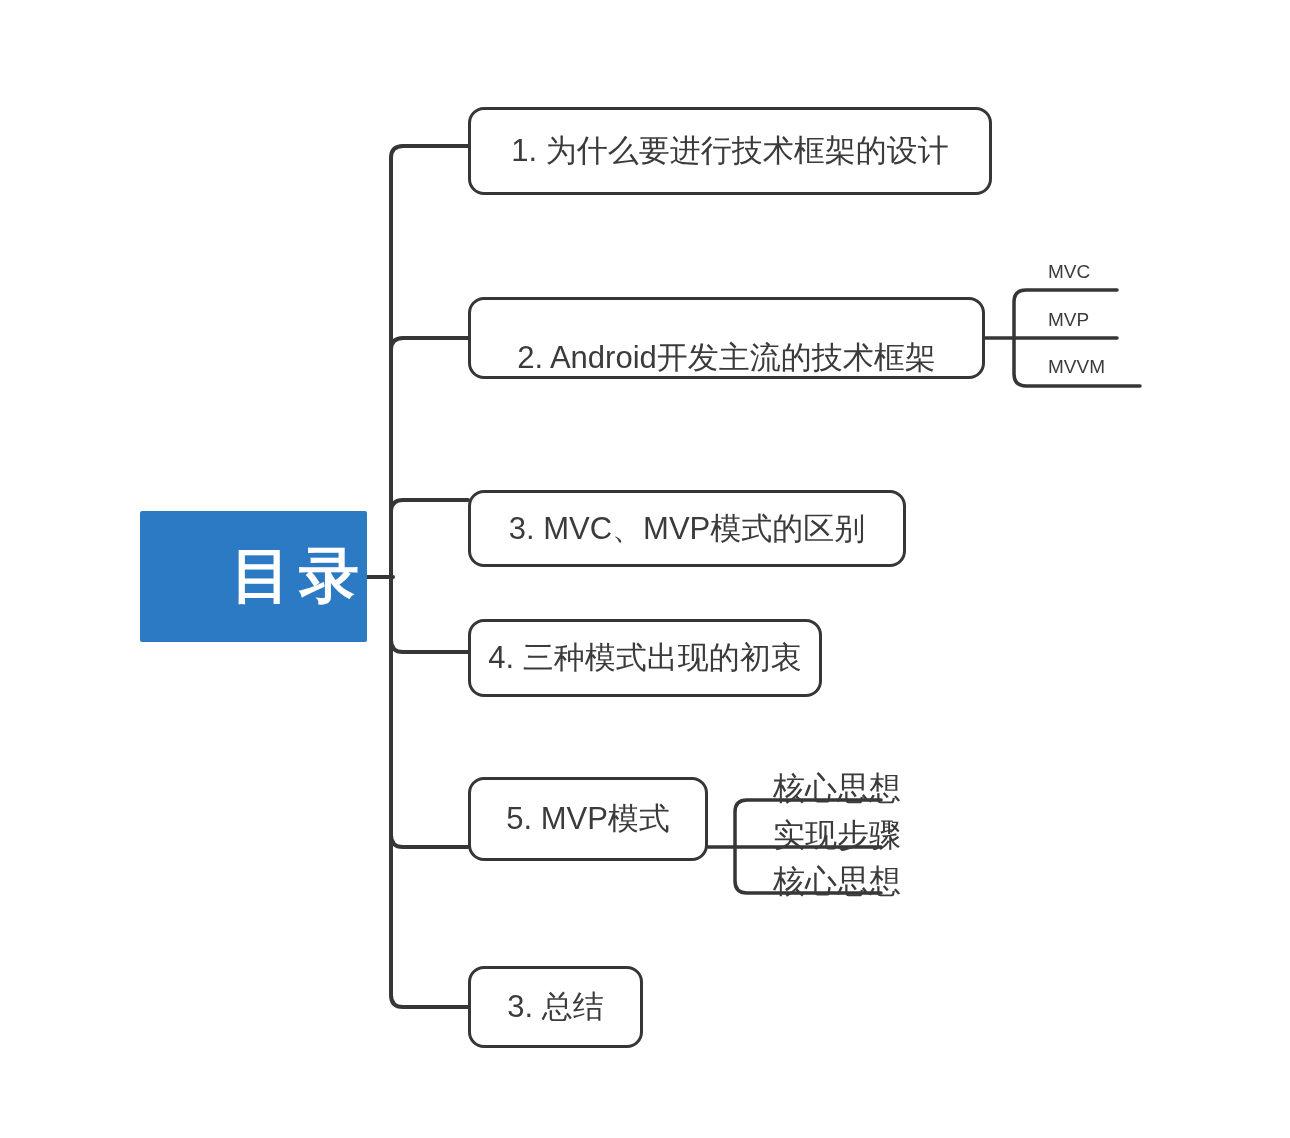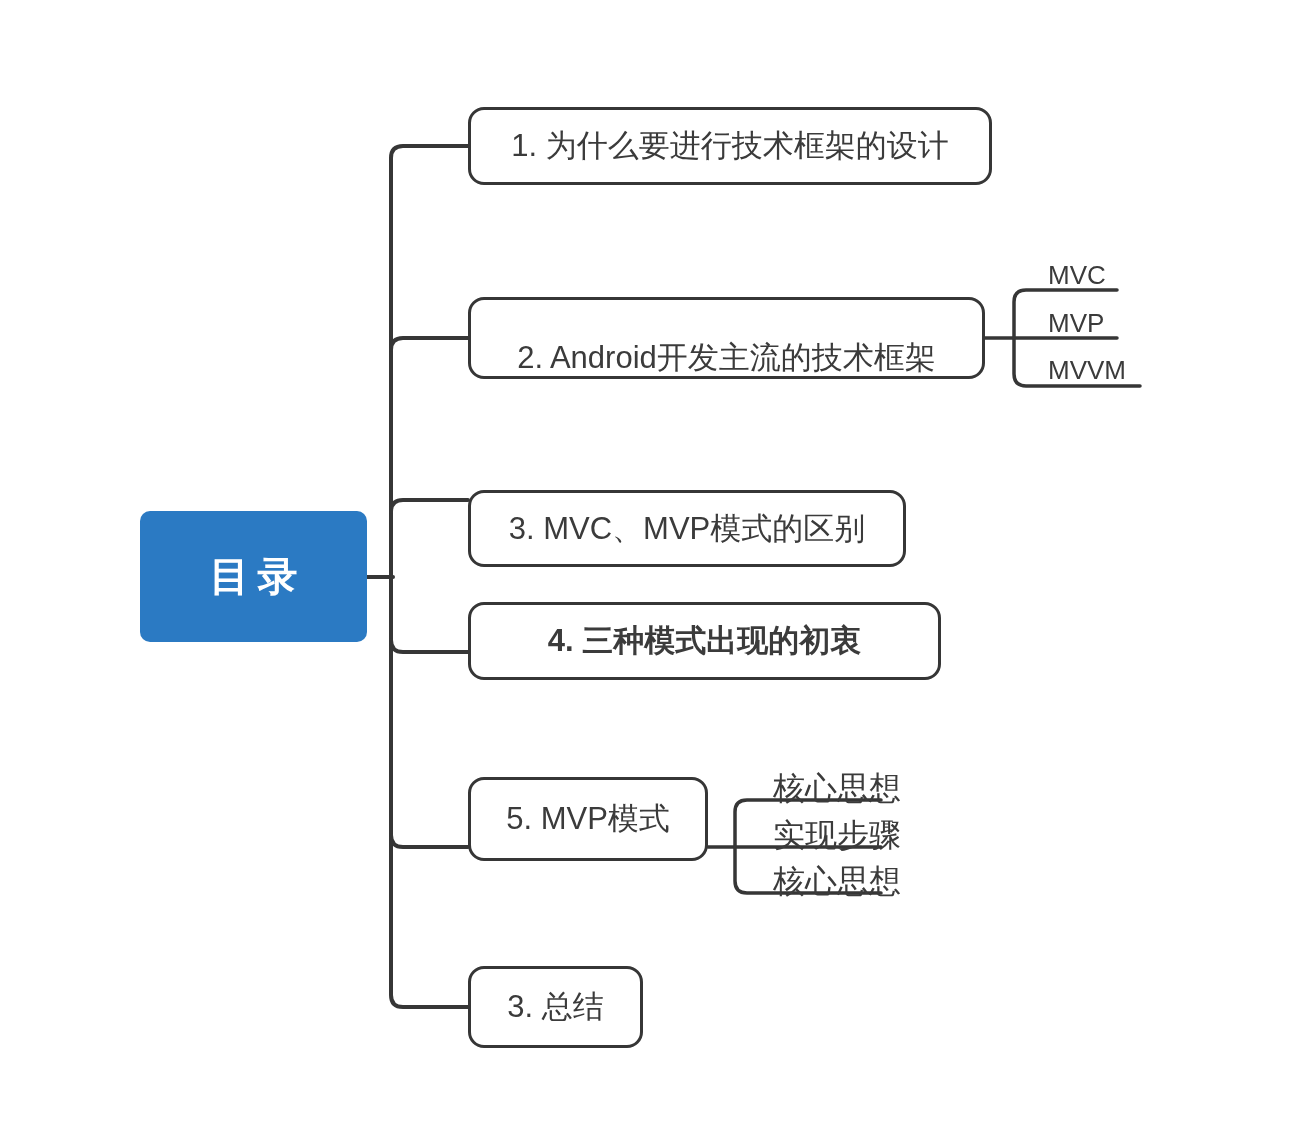--- a/index.html
+++ b/index.html
@@ -24,30 +24,30 @@
   .topic{
     position:absolute;box-sizing:border-box;
     border:3px solid var(--line);border-radius:16px;
     background:var(--node_bg);color:var(--text);
     display:flex;align-items:center;justify-content:center;
     font-size:31px;line-height:1.2;white-space:nowrap;
   }
   .root{
     position:absolute;box-sizing:border-box;
     background:var(--root_bg);color:var(--root_text);
-    border:none;border-radius:10px;
-    display:flex;align-items:center;justify-content:center;
-    font-size:40px;font-weight:bold;
+    border:none;border-radius:2px;
+    display:flex;align-items:center;justify-content:flex-end;
+    font-size:60px;font-weight:bold;
     letter-spacing:8px;text-indent:8px;white-space:nowrap;
   }
   .child-label{
     position:absolute;color:var(--text);
     white-space:nowrap;line-height:1.15;
   }
-  .child-en{font-size:26px;}
+  .child-en{font-size:19px;}
   .child-cn{font-size:32px;}
 </style>
 </head>
 <body>
 
 <div class="canvas">
 
   <svg class="edges" viewBox="0 0 1290 1138" xmlns="http://www.w3.org/2000/svg">
 
     <path class="edge" d="M468,146 L403,146 Q391,146 391,158 L391,995 Q391,1007 403,1007 L468,1007"></path>
@@ -63,33 +63,33 @@
     <path class="edge edge-thin" d="M1117,290 L1026,290 Q1014,290 1014,302 L1014,374 Q1014,386 1026,386 L1140,386"></path>
 
     <path class="edge edge-thin" d="M708,847 L881,847"></path>
     <path class="edge edge-thin" d="M881,800 L747,800 Q735,800 735,812 L735,881 Q735,893 747,893 L881,893"></path>
   </svg>
 
   <div class="root" style="left:140px;top:511px;width:227px;height:131px;">
     <span>目录</span>
   </div>
 
-  <div class="topic" style="left:468px;top:107px;width:524px;height:78px;text-align:right;">
+  <div class="topic" style="left:468px;top:107px;width:524px;height:88px;text-align:right;">
     <span>1. 为什么要进行技术框架的设计</span>
   </div>
 
   <div class="topic" style="left:468px;top:297px;width:517px;height:82px;align-items:flex-end;">
     <span>2. Android开发主流的技术框架</span>
   </div>
 
   <div class="topic" style="left:468px;top:462px;width:438px;height:77px;margin-top:28px;">
     <span>3. MVC、MVP模式的区别</span>
   </div>
 
-  <div class="topic" style="left:468px;top:602px;width:473px;height:78px;font-weight:bold;">
+  <div class="topic" style="left:468px;top:619px;width:354px;height:78px;">
     <span>4. 三种模式出现的初衷</span>
   </div>
 
   <div class="topic" style="left:468px;top:777px;width:240px;height:84px;">
     <span>5. MVP模式</span>
   </div>
 
   <div class="topic" style="left:468px;top:966px;width:175px;height:82px;">
     <span>3. 总结</span>
   </div>

